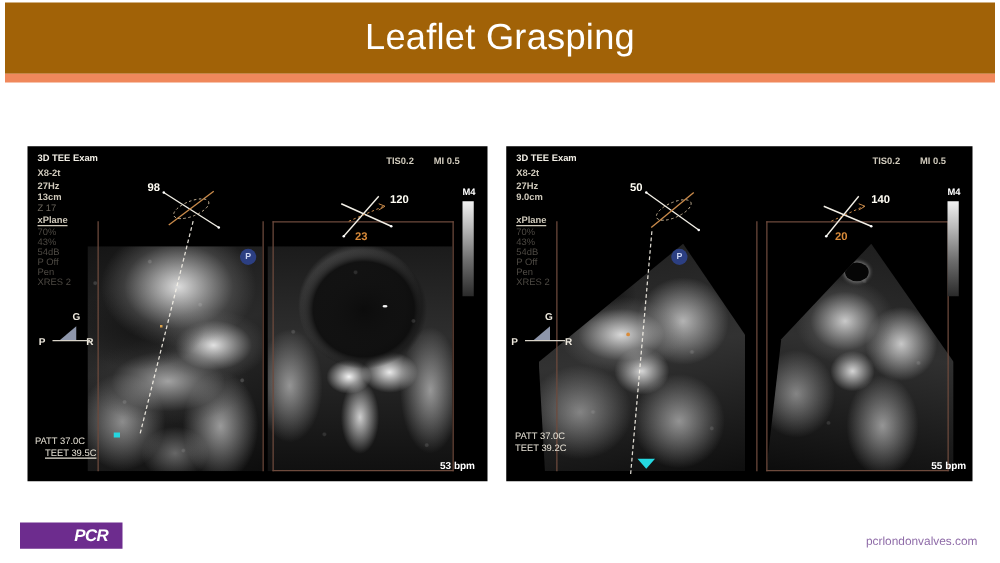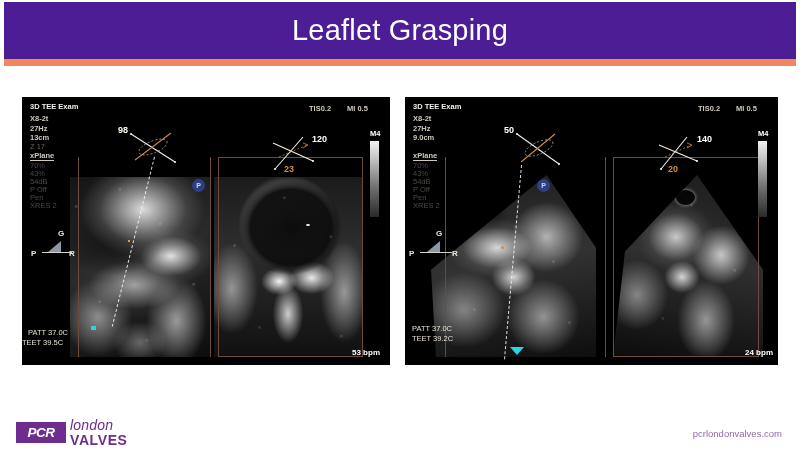--- a/index.html
+++ b/index.html
@@ -19,21 +19,21 @@
   .slide {
     position: absolute;
     left: 0; top: 0;
     width: 800px; height: 450px;
     background: #ffffff;
   }
   .title-bar {
     position: absolute;
     left: 4px; top: 2px;
     width: 792px; height: 57px;
-    background: #4c1d95;
+    background: #a16207;
     display: flex;
     align-items: center;
     justify-content: center;
   }
   .title-text {
     color: #ffffff;
     font-size: 29px;
     font-weight: 400;
     letter-spacing: 0.2px;
     white-space: nowrap;
@@ -43,20 +43,21 @@
     left: 4px; top: 59px;
     width: 792px; height: 7px;
     background: #f0885b;
   }
 
   
   .us-frame {
     position: absolute;
     background: #000000;
     overflow: hidden;
+    margin-top: 20px;
   }
   #us-left  { left: 22px;  top: 97px;  width: 368px; height: 268px; }
   #us-right { left: 405px; top: 97px;  width: 373px; height: 268px; }
 
   .us-text {
     position: absolute;
     font-family: "Liberation Sans", sans-serif;
     white-space: nowrap;
     line-height: 1;
   }
@@ -174,20 +175,21 @@
   }
   .logo-badge {
     width: 50px; height: 21px;
     background: #6d2c8e;
     color: #ffffff;
     font-size: 13.5px;
     font-weight: bold;
     letter-spacing: -0.5px;
     display: flex; align-items: center; justify-content: center;
     font-style: italic;
+    padding-left: 32px;
   }
   .logo-words { margin-left: 4px; line-height: 1; }
   .logo-london {
     font-size: 14px;
     font-style: italic;
     color: #6d2c8e;
     display: block;
     letter-spacing: 0.2px;
   }
   .logo-valves {
@@ -311,21 +313,21 @@
     <div class="orient-line" style="left:20px;top:155px;width:30px;height:1px;"></div>
 
     <div class="dot-line" style="left:133px;top:60px;width:175px;transform:rotate(104deg);"></div>
     <div class="caliper-pt" style="left:106px;top:143px;background:#d9a14a;"></div>
 
     <div class="p-marker" style="left:170px;top:82px;">P</div>
 
     <div class="cyan-tick" style="left:69px;top:229px;"></div>
 
     <div class="us-text t-temp" style="left:6px;top:232px;">PATT 37.0C</div>
-    <div class="us-text t-temp" style="left:0;top:242px;">TEET 39.5C</div>
+    <div class="us-text t-temp" style="left:14px;top:242px;text-decoration:underline;">TEET 39.5C</div>
 
     <div class="us-text t-bpm" style="left:330px;top:252px;">53 bpm</div>
   </div>
 
   <div class="us-frame" id="us-right">
 
     <div class="sector" style="left:26px;top:78px;width:165px;height:182px;clip-path:polygon(70% 0%, 100% 40%, 100% 100%, 3% 100%, 0% 52%);">
       <div class="sector-inner" style="background:
           radial-gradient(ellipse 40% 22% at 40% 40%, rgba(245,245,245,.85) 0%, rgba(110,110,110,.3) 52%, rgba(0,0,0,0) 76%),
           radial-gradient(ellipse 30% 26% at 70% 34%, rgba(235,235,235,.7) 0%, rgba(0,0,0,0) 74%),
@@ -415,26 +417,22 @@
     <div class="dot-line" style="left:117px;top:68px;width:195px;transform:rotate(95deg);"></div>
     <div class="caliper-pt" style="left:96px;top:149px;background:#d98b3a;width:3px;height:3px;border-radius:50%;"></div>
 
     <div class="p-marker" style="left:132px;top:82px;">P</div>
 
     <div class="cyan-arrow" style="left:105px;top:250px;"></div>
 
     <div class="us-text t-temp" style="left:7px;top:228px;">PATT 37.0C</div>
     <div class="us-text t-temp" style="left:7px;top:238px;">TEET 39.2C</div>
 
-    <div class="us-text t-bpm" style="left:340px;top:252px;">24 bpm</div>
+    <div class="us-text t-bpm" style="left:340px;top:252px;">55 bpm</div>
   </div>
 
 
   <div class="logo">
     <div class="logo-badge">PCR</div>
-    <div class="logo-words">
-      <span class="logo-london">london</span>
-      <span class="logo-valves">VALVES</span>
-    </div>
   </div>
   <div class="footer-url">pcrlondonvalves.com</div>
 
 </div>
 
 </body></html>

